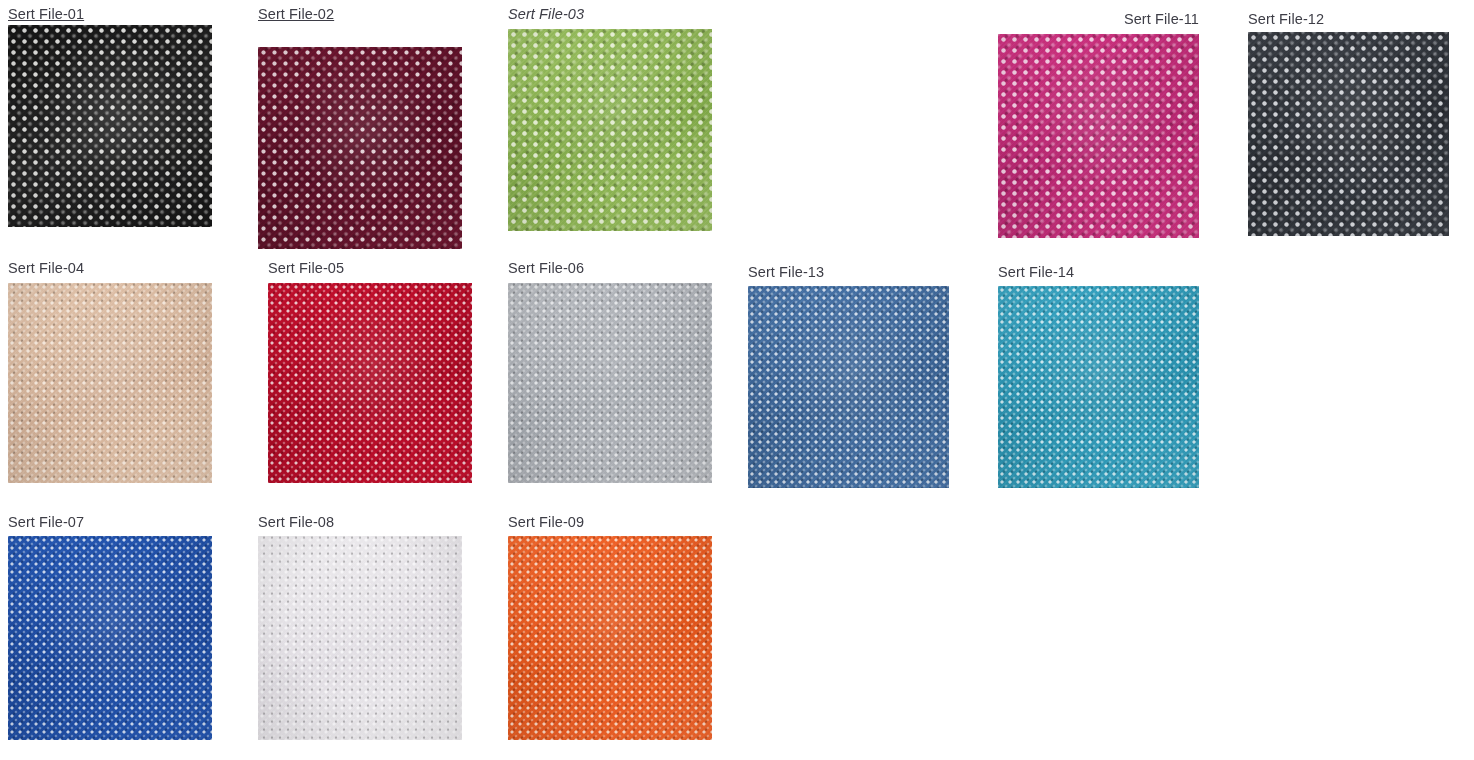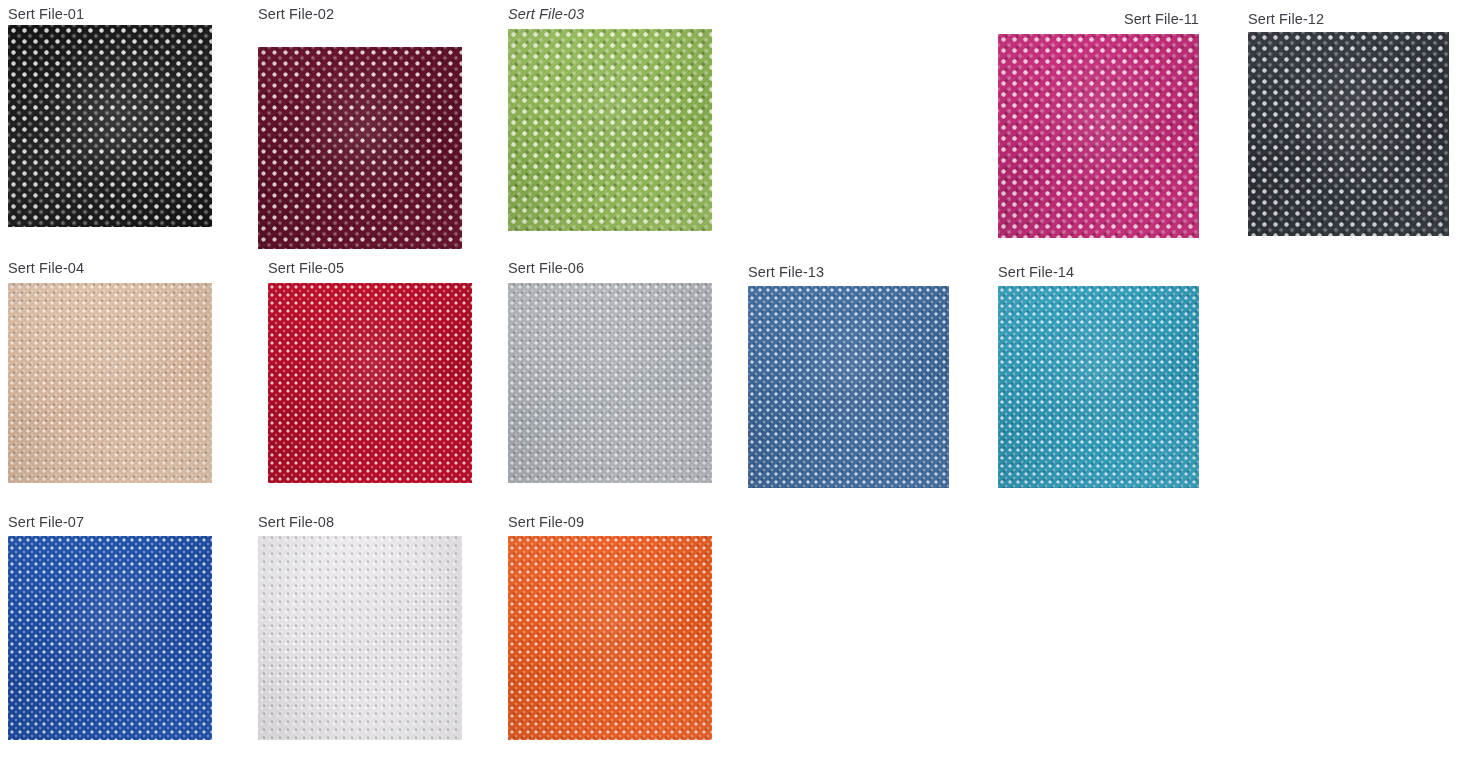--- a/index.html
+++ b/index.html
@@ -66,30 +66,30 @@
         rgba(255,255,255,0.00) 48%,
         rgba(0,0,0,0.085) 100%);
   }
 </style>
 </head>
 <body>
 
 <div id="page">
 
 <div class="swatch-cell" style="left: 8px; top: 6px;">
-      <div class="swatch-label" style="margin-bottom: 3px;">Sert File-01</div>
+      <div class="swatch-label" style="margin-bottom: 3px; text-decoration: underline;">Sert File-01</div>
       <div class="swatch-img" style="width: 204px; height: 202px;">
         <div class="weave-base" style="background: linear-gradient(160deg, rgb(21, 21, 21) 0%, rgb(39, 39, 39) 55%, rgb(21, 21, 21) 100%);"></div>
         <div class="weave-dots" style="background-image: radial-gradient(rgba(233, 233, 231, 0.93) 1.764px, rgba(0, 0, 0, 0) 2.604px), radial-gradient(rgba(233, 233, 231, 0.42) 1.428px, rgba(0, 0, 0, 0) 2.352px), radial-gradient(rgba(0, 0, 0, 0.22) 1.26px, rgba(0, 0, 0, 0) 2.184px); background-size: 11px 11px, 11px 11px, 11px 11px; background-position: 0px 0px, 5.5px 5.5px, 2.75px 7.7px;"></div>
         <div class="weave-sheen"></div>
         <div class="weave-vignette"></div>
       </div>
     </div>
     <div class="swatch-cell" style="left: 258px; top: 6px;">
-      <div class="swatch-label" style="margin-bottom: 25px;">Sert File-02</div>
+      <div class="swatch-label" style="margin-bottom: 25px; text-decoration: underline;">Sert File-02</div>
       <div class="swatch-img" style="width: 204px; height: 202px;">
         <div class="weave-base" style="background: linear-gradient(160deg, rgb(110, 22, 48) 0%, rgb(90, 15, 38) 55%, rgb(110, 22, 48) 100%);"></div>
         <div class="weave-dots" style="background-image: radial-gradient(rgba(240, 226, 230, 0.9) 1.68px, rgba(0, 0, 0, 0) 2.48px), radial-gradient(rgba(240, 226, 230, 0.404) 1.36px, rgba(0, 0, 0, 0) 2.24px), radial-gradient(rgba(0, 0, 0, 0.22) 1.2px, rgba(0, 0, 0, 0) 2.08px); background-size: 11px 11px, 11px 11px, 11px 11px; background-position: 0px 0px, 5.5px 5.5px, 2.75px 7.7px;"></div>
         <div class="weave-sheen"></div>
         <div class="weave-vignette"></div>
       </div>
     </div>
     <div class="swatch-cell" style="left: 508px; top: 6px;">
       <div class="swatch-label" style="margin-bottom: 7px; font-style: italic;">Sert File-03</div>
       <div class="swatch-img" style="width: 204px; height: 202px;">

